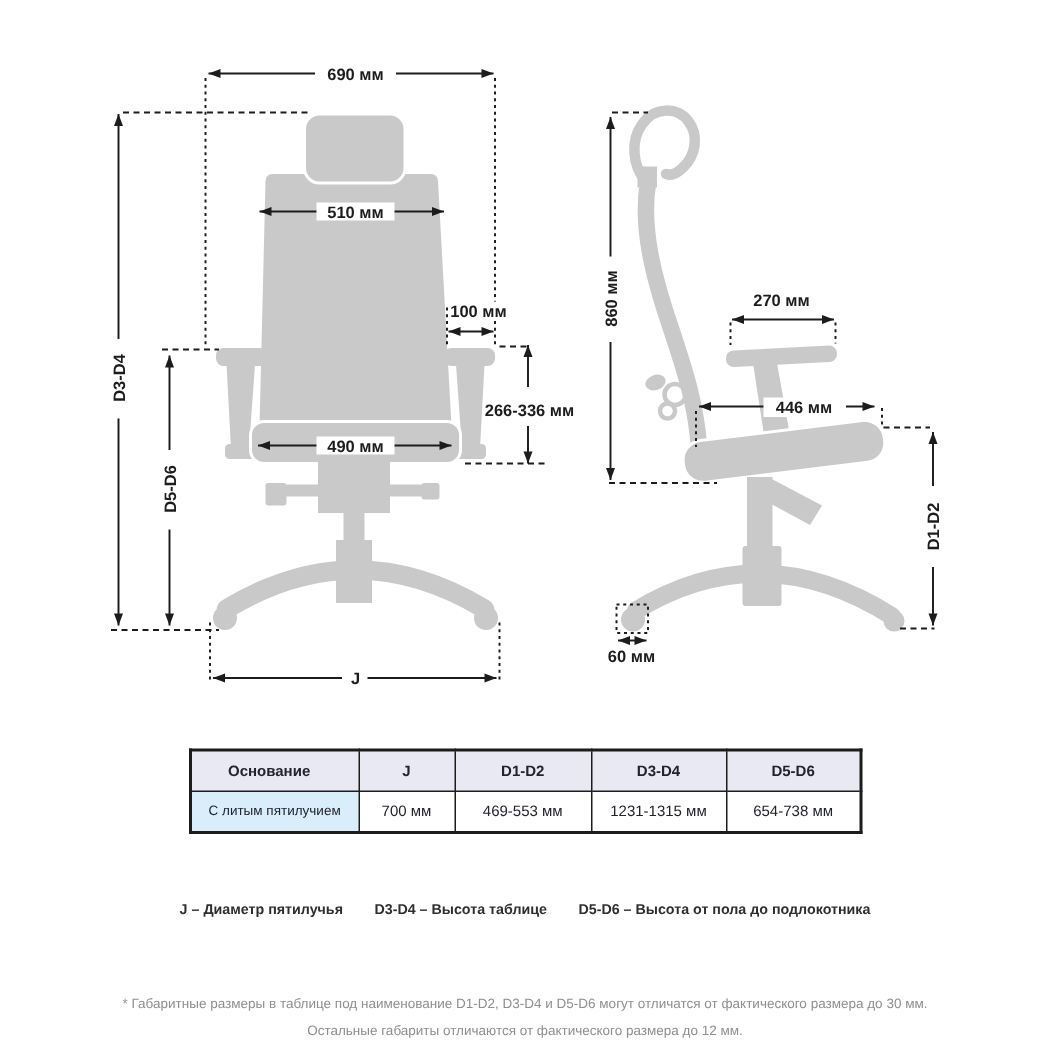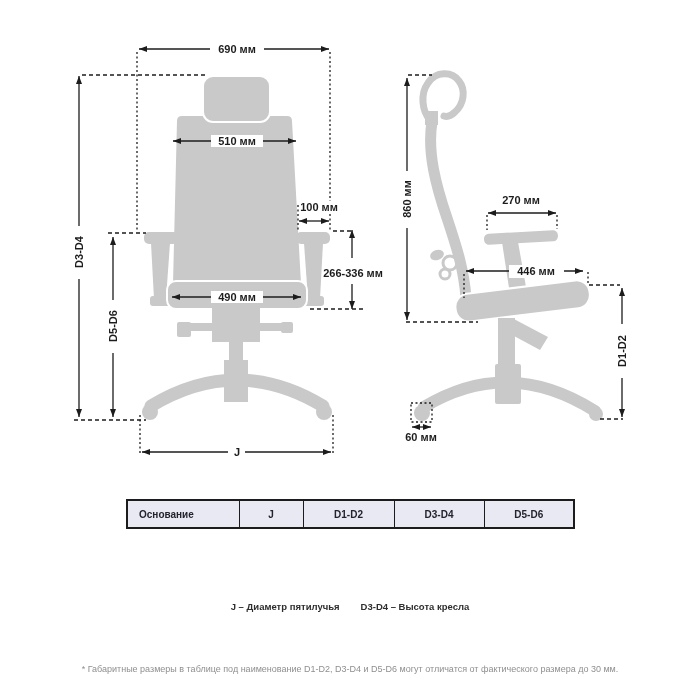--- a/index.html
+++ b/index.html
@@ -4,21 +4,21 @@
 <style>
   html,body{margin:0;padding:0;background:#fff;}
   #page{position:relative;width:700px;height:700px;background:#fff;overflow:hidden;
         font-family:"Liberation Sans",sans-serif;color:#1c1c1c;}
   svg text{font-family:"Liberation Sans",sans-serif;font-weight:bold;font-size:11px;fill:#1c1c1c;}
   .dim-table{position:absolute;left:126px;top:499px;}
   .dim-table table{border-collapse:collapse;table-layout:fixed;width:447px;border:2px solid #1c1c1c;}
   .dim-table th,.dim-table td{border:1px solid #1c1c1c;text-align:center;vertical-align:middle;
         font-size:10px;padding:2px 4px;color:#23232e;}
   .dim-table th{background:#e9e9f3;font-weight:bold;height:22px;}
-  .dim-table th.c-label{text-align:left;padding-left:11px;}
+  .dim-table th.c-label{text-align:left;padding-left:24px;}
   .dim-table td.row-label{background:#d9eefa;text-align:left;padding-left:11px;font-size:9px;line-height:1.25;}
   .dim-table tr.r1 td{height:22px;}
   .dim-table tr.r2 td{height:30px;}
   .legend{position:absolute;left:0;top:601px;width:700px;display:flex;justify-content:center;
         gap:21px;font-size:9.5px;font-weight:bold;color:#2e2e2e;white-space:nowrap;}
   .legend .item span{font-weight:bold;}
   .footnotes{position:absolute;left:0;top:627px;width:700px;text-align:center;
         font-size:9px;color:#8f8f8f;line-height:18px;margin-top:33px;}
 </style>
 </head>
@@ -185,28 +185,37 @@
     <thead>
       <tr>
         <th class="c-label">Основание</th>
         <th>J</th>
         <th>D1-D2</th>
         <th>D3-D4</th>
         <th>D5-D6</th>
       </tr>
     </thead>
     <tbody>
+      <tr class="r1">
+        <td class="row-label">С литым пятилучием</td>
+        <td>700 мм</td>
+        <td>469-553 мм</td>
+        <td>1231-1315 мм</td>
+        <td>654-738 мм</td>
+      </tr>
     </tbody>
   </table>
 </div>
 
 
 <div class="legend">
   <span class="item"><span>J</span>&nbsp;<span>– Диаметр пятилучья</span></span>
-  <span class="item"><span>D3-D4</span>&nbsp;<span>– Высота кресла</span></span>
+  <span class="item"><span>D3-D4</span>&nbsp;<span>– Высота таблице</span></span>
+  <span class="item"><span>D5-D6</span>&nbsp;<span>– Высота от пола до подлокотника</span></span>
 </div>
 
 
 <div class="footnotes">
   <div>* Габаритные размеры в таблице под наименование D1-D2, D3-D4 и D5-D6 могут отличатся от фактического размера до 30 мм.</div>
+  <div>Остальные габариты отличаются от фактического размера до 12 мм.</div>
 </div>
 
 </div>
 
 </body></html>

